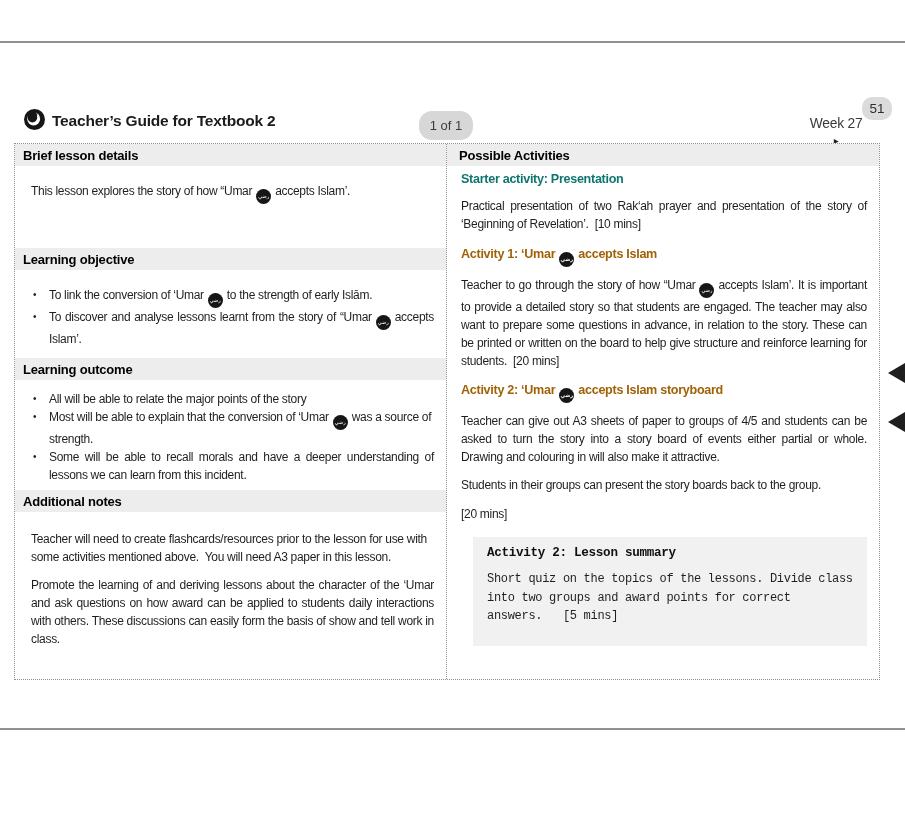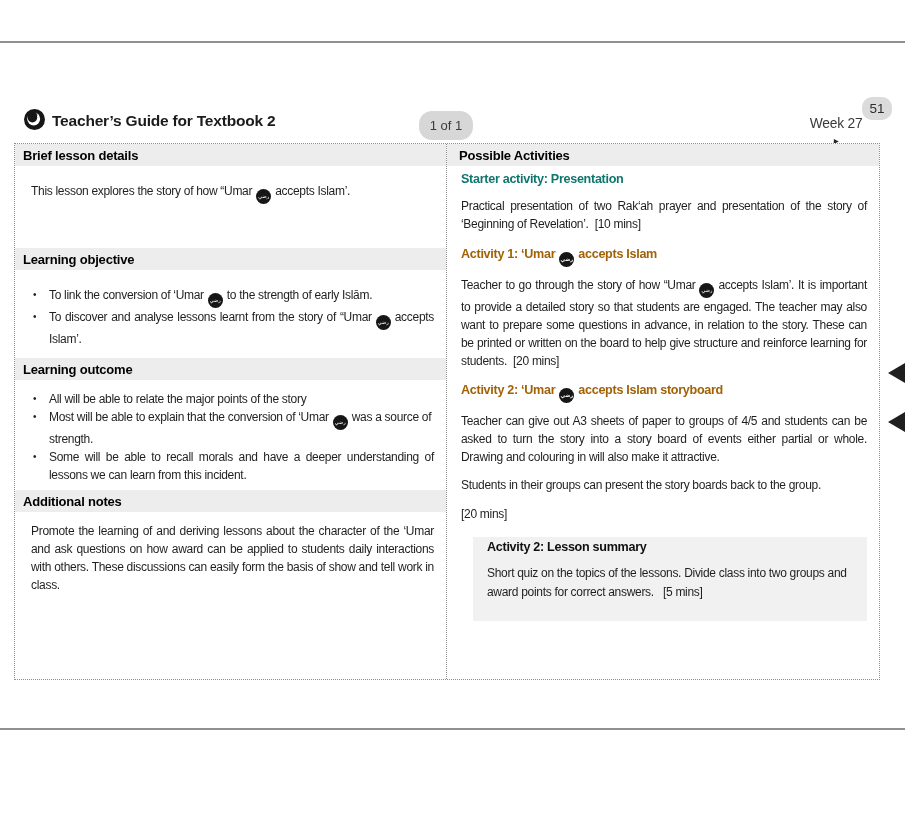--- a/index.html
+++ b/index.html
@@ -73,21 +73,21 @@
 
   
   .starter-title{margin:4px 12px 0 14px;font-weight:bold;font-size:12.6px;color:#0f766e;}
   .starter-body{margin:9px 12px 0 14px;}
   .act-title{margin:12px 12px 0 14px;font-weight:bold;font-size:12.6px;color:#a16207;}
   .act-title.a2{margin-top:11px;}
   .act-body{margin:9px 12px 0 14px;}
   .students-line{margin:10px 12px 0 14px;}
   .duration-line{margin:11px 12px 0 14px;}
   .summary-box{
-    margin:14px 12px 0 26px;background:#f1f1f1;padding:1px 14px 20px 14px;
+    margin:14px 12px 0 26px;background:#f1f1f1;padding:7px 14px 20px 14px;font-family:Liberation Mono, monospace;
   }
   .summary-title{font-weight:bold;font-size:12.6px;color:#101010;}
   .summary-body{margin-top:8px;line-height:18.5px;}
 
   
   .edge-arrow{
     position:absolute;right:0;width:0;height:0;
     border-top:10px solid transparent;border-bottom:10px solid transparent;
     border-right:17px solid #1f1f1f;
   }
@@ -150,20 +150,21 @@
         <span class="dot">•</span>
         <div class="btext"><span>Most will be able to explain that the conversion of ‘Umar</span><span class="ra"></span><span>was a source of strength.</span></div>
       </div>
       <div class="bullet-row">
         <span class="dot">•</span>
         <div class="btext just">Some will be able to recall morals and have a deeper understanding of lessons we can learn from this incident.</div>
       </div>
     </div>
 
     <div class="secbar bar-notes">Additional notes</div>
+    <div class="notes-p1">Teacher will need to create flashcards/resources prior to the lesson for use with some activities mentioned above.&nbsp; You will need A3 paper in this lesson.</div>
     <div class="notes-p2 just">Promote the learning of and deriving lessons about the character of the ‘Umar and ask questions on how award can be applied to students daily interactions with others. These discussions can easily form the basis of show and tell work in class.</div>
   </div>
 
   <div class="col col-right">
     <div class="secbar">Possible Activities</div>
 
     <div class="starter-title">Starter activity: Presentation</div>
     <div class="starter-body just">Practical presentation of two Rak‘ah prayer and presentation of the story of ‘Beginning of Revelation’.&nbsp; [10 mins]</div>
 
     <div class="act-title"><span>Activity 1: ‘Umar</span><span class="ra"></span><span>accepts Islam</span></div>

